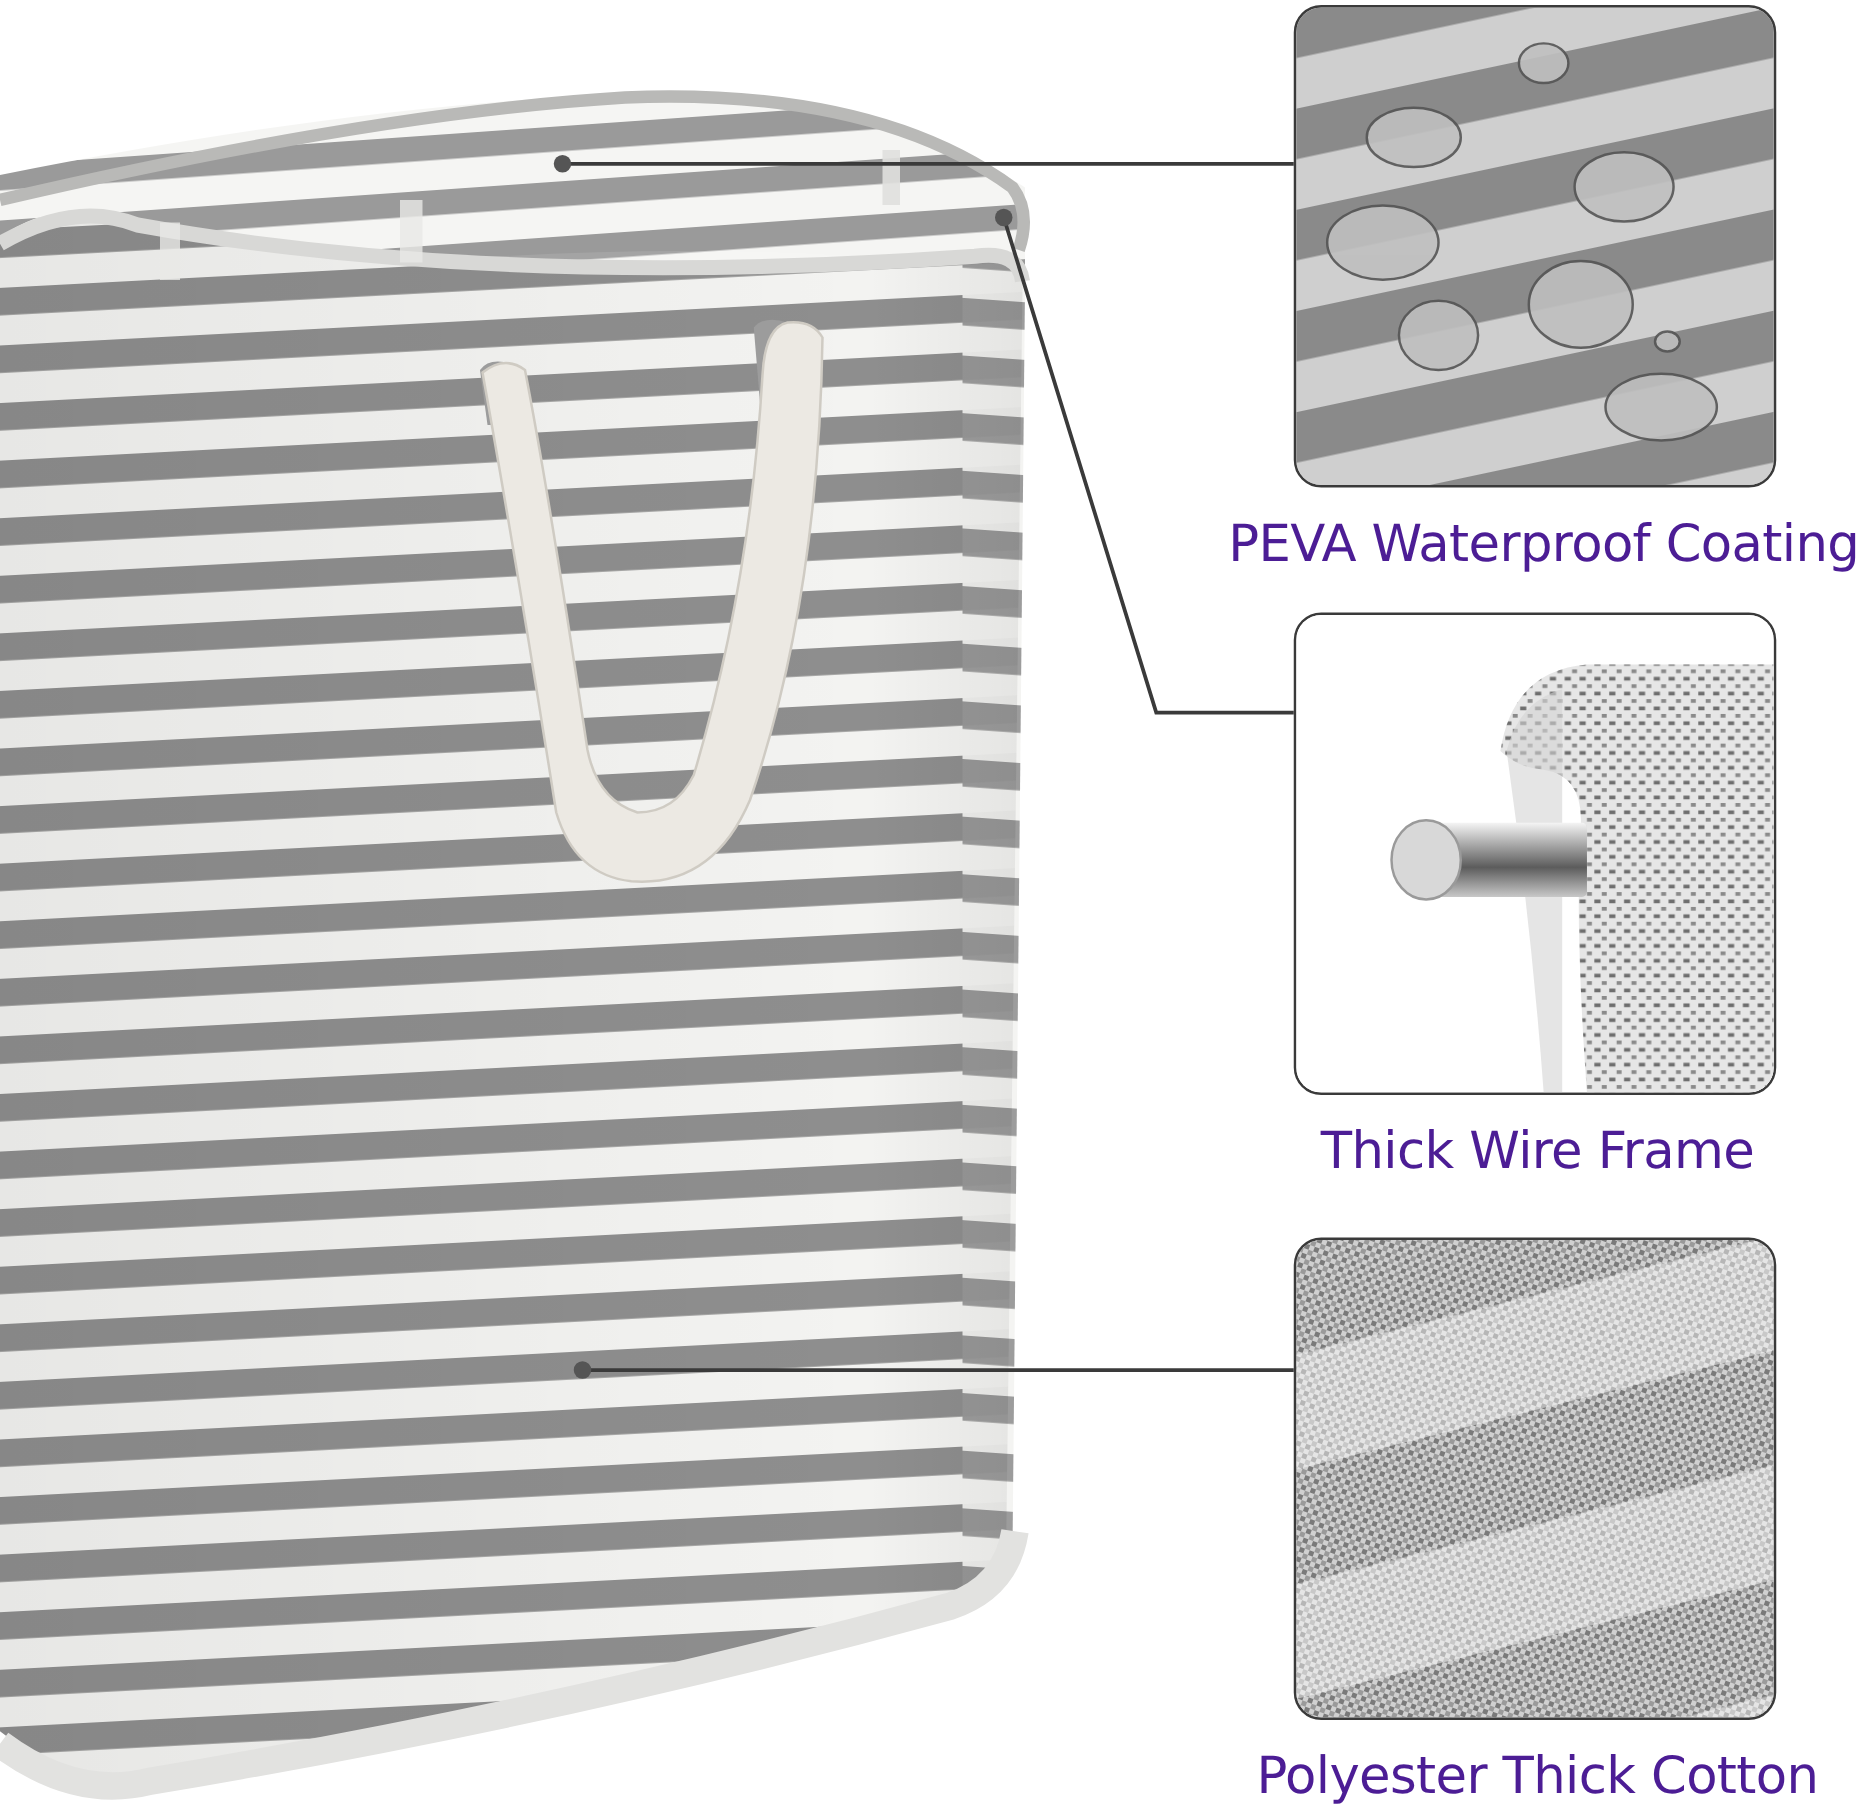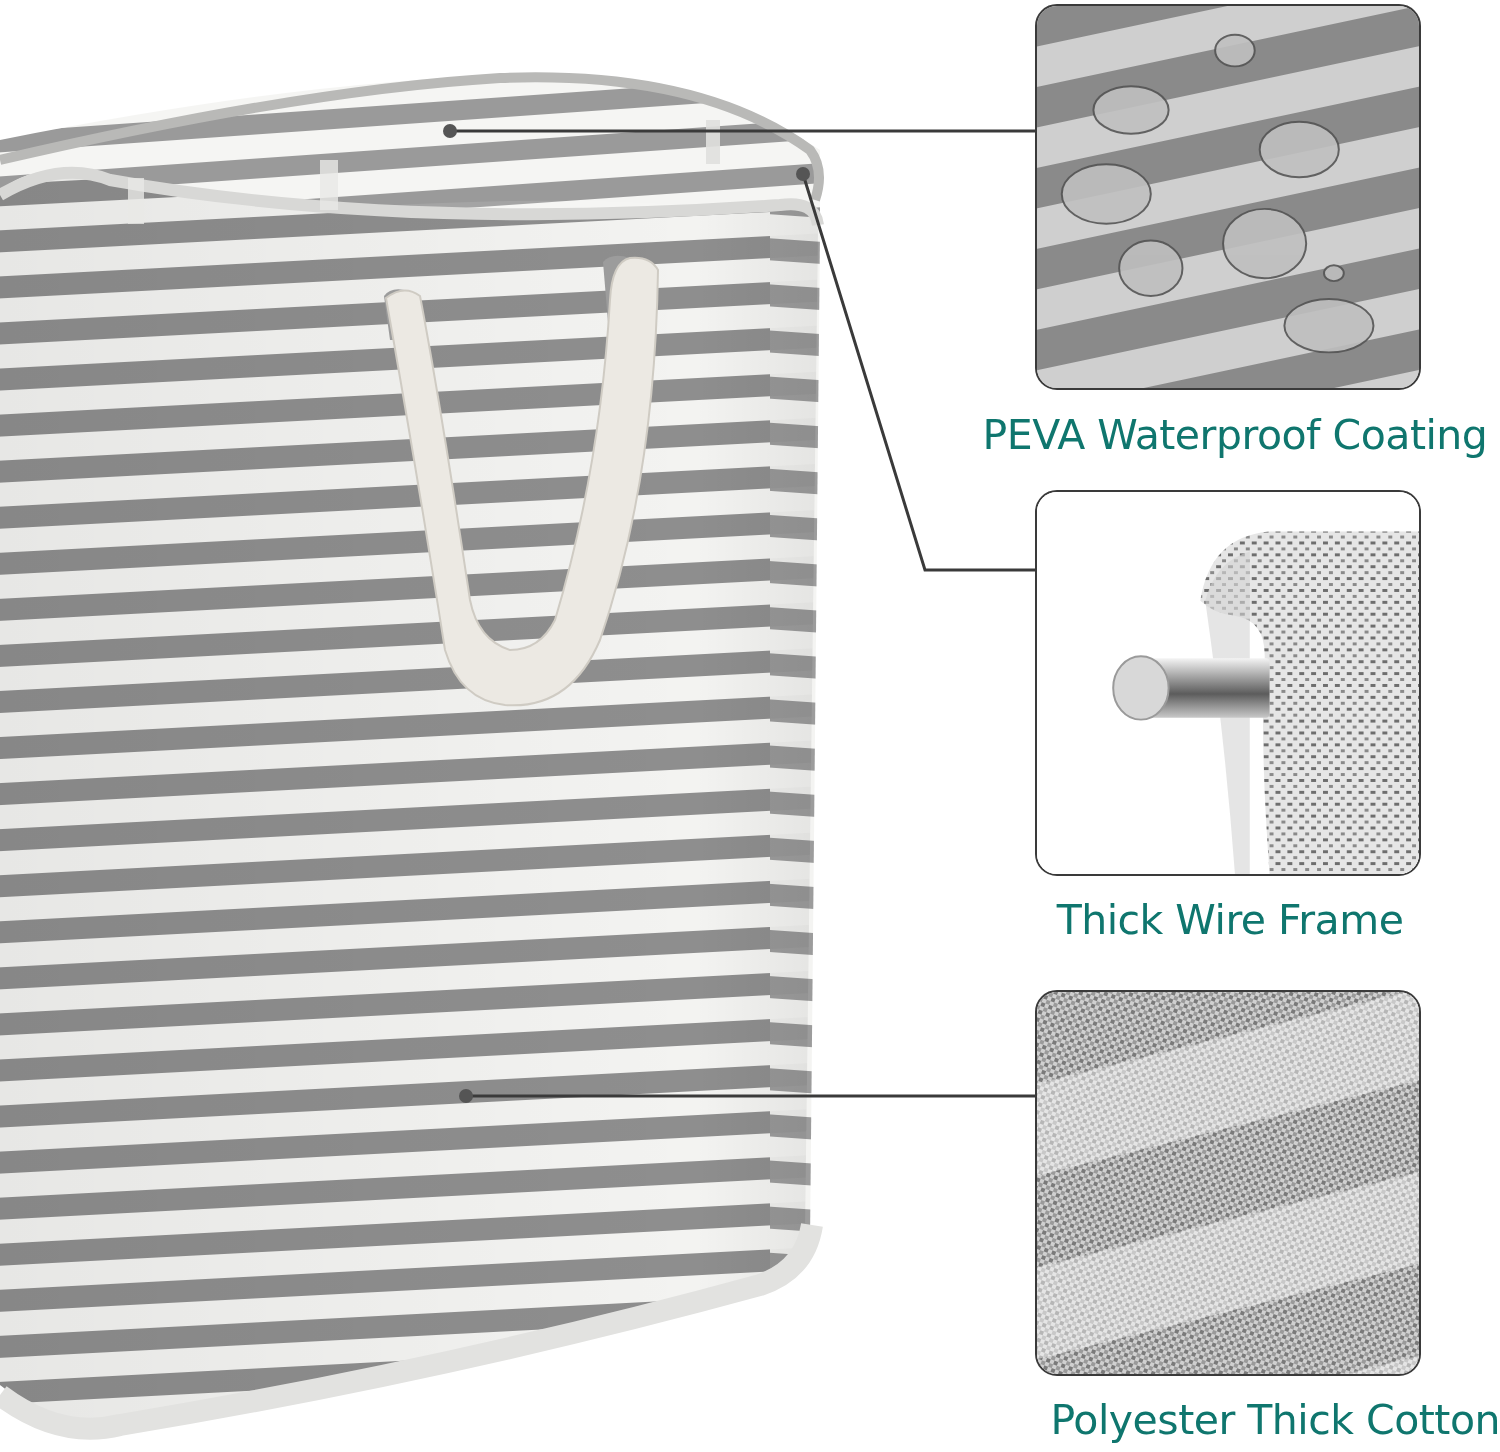--- a/index.html
+++ b/index.html
@@ -14,24 +14,24 @@
   .panel { position: absolute; left: 1035px; width: 386px; height: 386px;
            border: 2px solid #3a3a3a; border-radius: 22px; overflow: hidden;
            box-sizing: border-box; background: #cfcfcf; }
   .panel svg { display: block; width: 100%; height: 100%; }
   .panel-1 { top: 4px; }
   .panel-2 { top: 490px; background: #ffffff; }
   .panel-3 { top: 990px; }
 
   .caption { position: absolute; left: 960px; width: 540px; text-align: center;
              font-family: "DejaVu Sans", "Liberation Sans", sans-serif;
-             font-size: 41px; color: #0f766e; letter-spacing: -0.5px; white-space: nowrap; }
+             font-size: 41px; color: #4c1d95; letter-spacing: -0.5px; white-space: nowrap; }
   .caption-1 { top: 411px; left: 970px; width: 530px; }
   .caption-2 { top: 896px; }
-  .caption-3 { top: 1396px; text-align: right; }
+  .caption-3 { top: 1396px; }
 
   .leaders { position: absolute; left: 0; top: 0; pointer-events: none; }
 </style>
 </head>
 <body>
 
 <div class="hamper">
   <svg width="860" height="1452" viewBox="0 0 860 1452">
     <defs>
       <pattern id="stripesFront" patternUnits="userSpaceOnUse" width="860" height="46" patternTransform="rotate(-3)">

